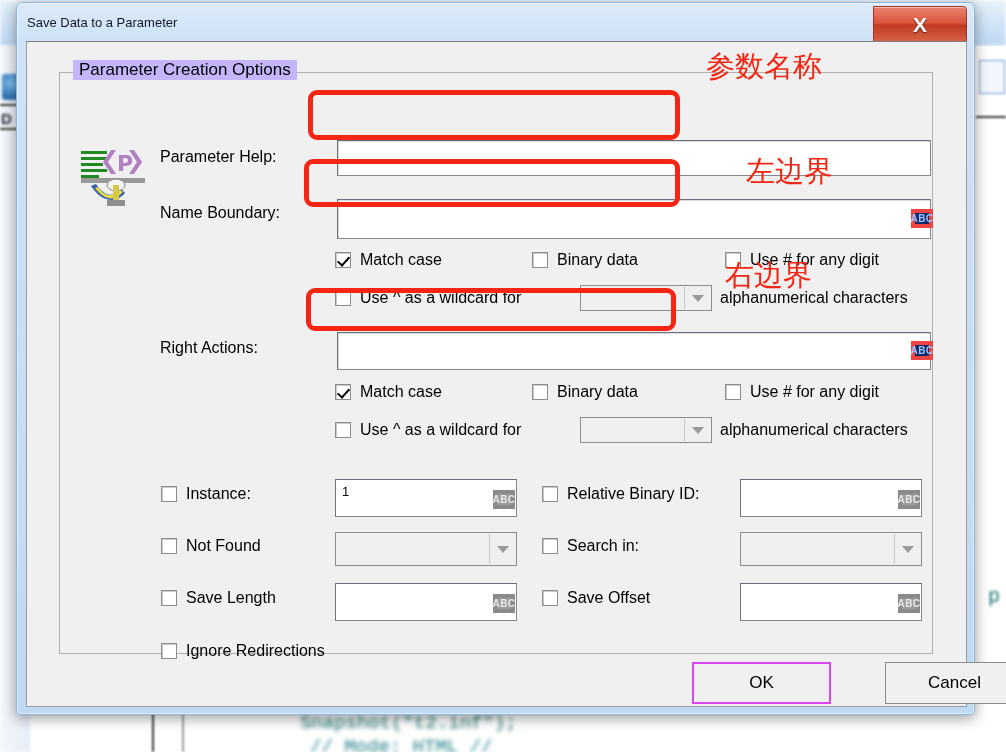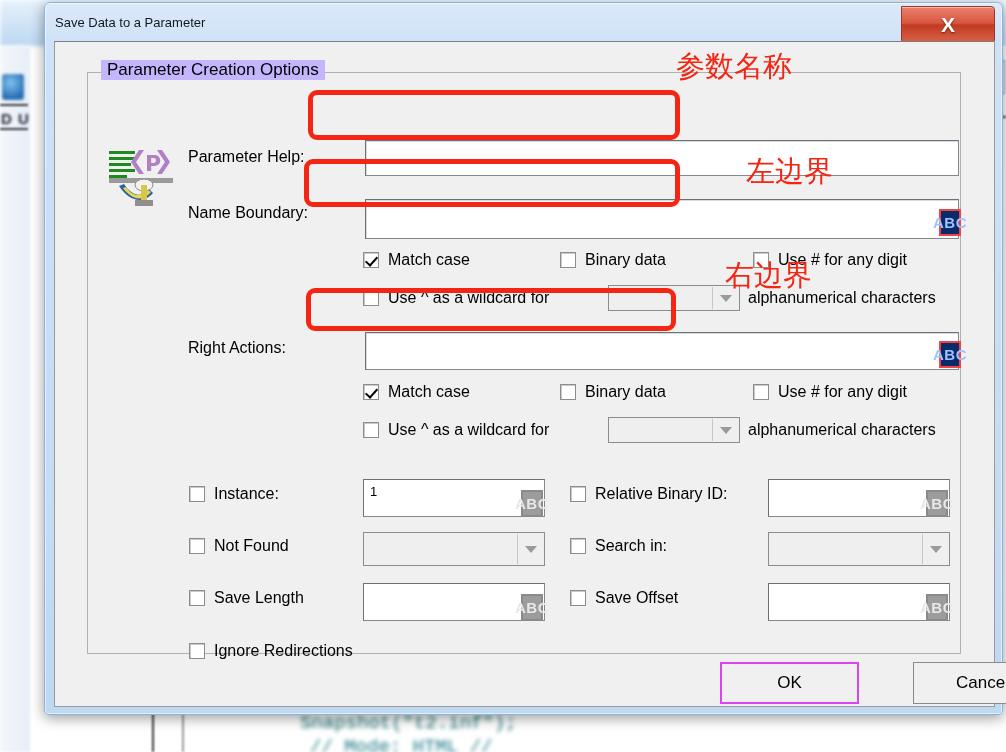--- a/index.html
+++ b/index.html
@@ -79,21 +79,20 @@
 
   
   #dialog {
     position: absolute; left: 16px; top: 2px;
     width: 959px; height: 713px;
     border: 1px solid #8ab4dc;
     border-radius: 6px 6px 4px 4px;
     background: linear-gradient(to bottom, #dceafa 0%, #cfe2f7 38px, #bfd9f3 100%);
     box-shadow: 0 3px 14px rgba(0,0,0,.40), 0 0 0 1px rgba(255,255,255,.55) inset;
     padding: 8px;
-    margin-left: 28px;
   }
   .titlebar {
     position: absolute; left:0; top:0; width:100%; height: 38px;
   }
   .dlg-title {
     position: absolute; left: 10px; top: 12px;
     font-size: 13px; color: #111a22;
   }
   .close-btn {
     position: absolute; right: 7px; top: 3px;
@@ -143,26 +142,26 @@
   .txtfield {
     position: absolute; background: #fff;
     border: 1px solid #828790;
     border-top-color:#6b7079; border-left-color:#6b7079;
     box-shadow: inset 1px 1px 0 #d8dadd;
     font-size: 13px; color:#000;
     padding: 2px 4px;
   }
   .abc-btn {
     position: absolute;
-    width: 22px; height: 27px;
+    width: 22px; height: 19px;
     background: #0b2a6b; color: #9fc4ff;
-    font-size: 15px; font-weight: 700;
+    font-size: 10px; font-weight: 700;
     display:flex; align-items:center; justify-content:center;
     letter-spacing:.5px;
-    border: 2px solid #ef4444;
+    border: 4px solid #ef4444;
     cursor: pointer;
   }
   .abc-btn.gray { background:#9c9c9c; color:#e8e8e8; border-color:#8a8a8a; }
   .abc-holder {
     position:absolute; background:#fff;
     border:1px solid #828790; border-top-color:#6b7079; border-left-color:#6b7079;
   }
 
   
   .cbwrap { position: absolute; display: flex; align-items: center; cursor: pointer; }
@@ -413,15 +412,15 @@
     <div class="btn default" style="left:665px; top:620px; width:139px">OK</div>
     <div class="btn" style="left:858px; top:620px; width:139px">Cancel</div>
 
   </div>
 </div>
 
 <div class="annot-box" style="left:308px; top:90px;  width:372px; height:50px;"></div>
 <div class="annot-box" style="left:304px; top:159px; width:376px; height:48px;"></div>
 <div class="annot-box" style="left:306px; top:288px; width:370px; height:43px;"></div>
 
-<div class="annot-text" style="left:676px; top:47px">参数名称</div>
+<div class="annot-text" style="left:706px; top:47px">参数名称</div>
 <div class="annot-text" style="left:746px; top:152px">左边界</div>
 <div class="annot-text" style="left:725px; top:256px">右边界</div>
 
 </body></html>

